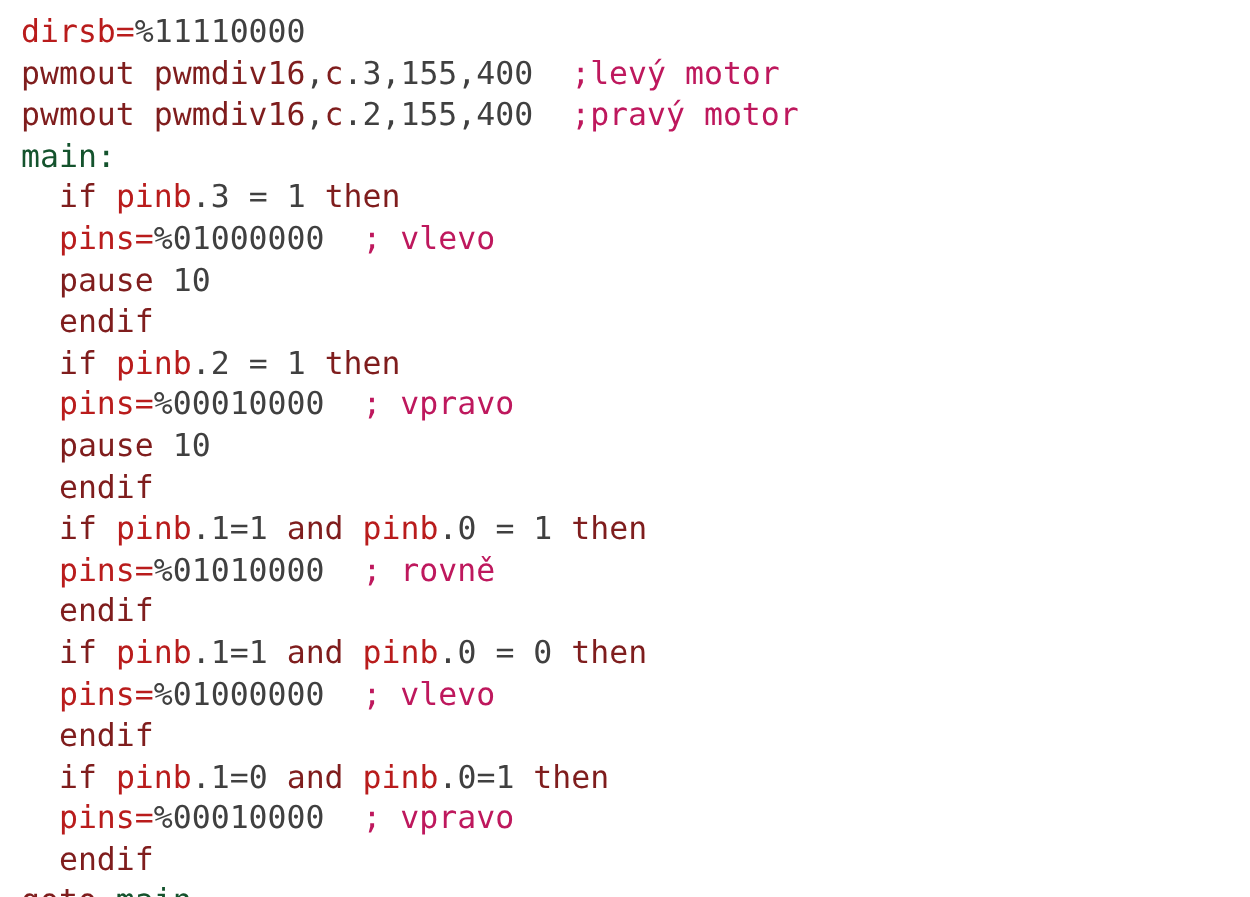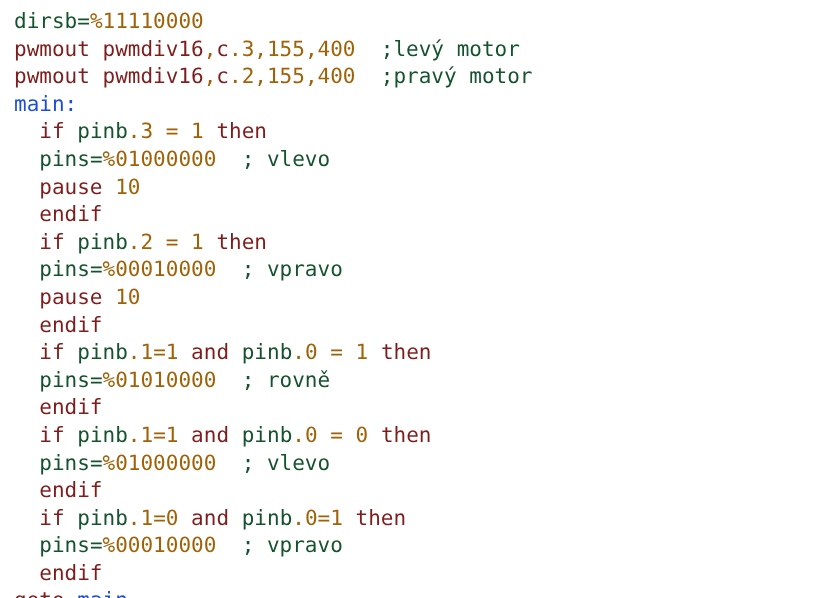--- a/index.html
+++ b/index.html
@@ -23,22 +23,22 @@
     white-space: pre;
     -webkit-font-smoothing: none;
     font-smooth: never;
     text-rendering: geometricPrecision;
   }
   .code-line {
     white-space: pre;
     height: 27.6px;
   }
   .tok { white-space: pre; }
-  .t-plain   { color: #1d4ed8; }
+  .t-plain   { color: #14532d; }
   .t-keyword { color: #7f1d1d; }
-  .t-ident   { color: #14532d; }
-  .t-number  { color: #a16207; }
-  .t-comment { color: #14532d; }
+  .t-ident   { color: #b91c1c; }
+  .t-number  { color: #404040; }
+  .t-comment { color: #be185d; }
 </style>
 </head>
 <body>
 
 <div id="code-listing"><div class="code-line"><span class="tok t-ident">dirsb</span><span class="tok t-ident">=</span><span class="tok t-number">%11110000</span></div><div class="code-line"><span class="tok t-keyword">pwmout</span><span class="tok t-plain"> </span><span class="tok t-keyword">pwmdiv16</span><span class="tok t-number">,</span><span class="tok t-keyword">c</span><span class="tok t-number">.</span><span class="tok t-number">3</span><span class="tok t-number">,</span><span class="tok t-number">155</span><span class="tok t-number">,</span><span class="tok t-number">400</span><span class="tok t-plain">  </span><span class="tok t-comment">;levý motor</span></div><div class="code-line"><span class="tok t-keyword">pwmout</span><span class="tok t-plain"> </span><span class="tok t-keyword">pwmdiv16</span><span class="tok t-number">,</span><span class="tok t-keyword">c</span><span class="tok t-number">.</span><span class="tok t-number">2</span><span class="tok t-number">,</span><span class="tok t-number">155</span><span class="tok t-number">,</span><span class="tok t-number">400</span><span class="tok t-plain">  </span><span class="tok t-comment">;pravý motor</span></div><div class="code-line"><span class="tok t-plain">main:</span></div><div class="code-line"><span class="tok t-plain">  </span><span class="tok t-keyword">if</span><span class="tok t-plain"> </span><span class="tok t-ident">pinb</span><span class="tok t-number">.</span><span class="tok t-number">3</span><span class="tok t-plain"> </span><span class="tok t-number">=</span><span class="tok t-plain"> </span><span class="tok t-number">1</span><span class="tok t-plain"> </span><span class="tok t-keyword">then</span></div><div class="code-line"><span class="tok t-plain">  </span><span class="tok t-ident">pins</span><span class="tok t-ident">=</span><span class="tok t-number">%01000000</span><span class="tok t-plain">  </span><span class="tok t-comment">; vlevo</span></div><div class="code-line"><span class="tok t-plain">  </span><span class="tok t-keyword">pause</span><span class="tok t-plain"> </span><span class="tok t-number">10</span></div><div class="code-line"><span class="tok t-plain">  </span><span class="tok t-keyword">endif</span></div><div class="code-line"><span class="tok t-plain">  </span><span class="tok t-keyword">if</span><span class="tok t-plain"> </span><span class="tok t-ident">pinb</span><span class="tok t-number">.</span><span class="tok t-number">2</span><span class="tok t-plain"> </span><span class="tok t-number">=</span><span class="tok t-plain"> </span><span class="tok t-number">1</span><span class="tok t-plain"> </span><span class="tok t-keyword">then</span></div><div class="code-line"><span class="tok t-plain">  </span><span class="tok t-ident">pins</span><span class="tok t-ident">=</span><span class="tok t-number">%00010000</span><span class="tok t-plain">  </span><span class="tok t-comment">; vpravo</span></div><div class="code-line"><span class="tok t-plain">  </span><span class="tok t-keyword">pause</span><span class="tok t-plain"> </span><span class="tok t-number">10</span></div><div class="code-line"><span class="tok t-plain">  </span><span class="tok t-keyword">endif</span></div><div class="code-line"><span class="tok t-plain">  </span><span class="tok t-keyword">if</span><span class="tok t-plain"> </span><span class="tok t-ident">pinb</span><span class="tok t-number">.</span><span class="tok t-number">1</span><span class="tok t-number">=</span><span class="tok t-number">1</span><span class="tok t-plain"> </span><span class="tok t-keyword">and</span><span class="tok t-plain"> </span><span class="tok t-ident">pinb</span><span class="tok t-number">.</span><span class="tok t-number">0</span><span class="tok t-plain"> </span><span class="tok t-number">=</span><span class="tok t-plain"> </span><span class="tok t-number">1</span><span class="tok t-plain"> </span><span class="tok t-keyword">then</span></div><div class="code-line"><span class="tok t-plain">  </span><span class="tok t-ident">pins</span><span class="tok t-ident">=</span><span class="tok t-number">%01010000</span><span class="tok t-plain">  </span><span class="tok t-comment">; rovně</span></div><div class="code-line"><span class="tok t-plain">  </span><span class="tok t-keyword">endif</span></div><div class="code-line"><span class="tok t-plain">  </span><span class="tok t-keyword">if</span><span class="tok t-plain"> </span><span class="tok t-ident">pinb</span><span class="tok t-number">.</span><span class="tok t-number">1</span><span class="tok t-number">=</span><span class="tok t-number">1</span><span class="tok t-plain"> </span><span class="tok t-keyword">and</span><span class="tok t-plain"> </span><span class="tok t-ident">pinb</span><span class="tok t-number">.</span><span class="tok t-number">0</span><span class="tok t-plain"> </span><span class="tok t-number">=</span><span class="tok t-plain"> </span><span class="tok t-number">0</span><span class="tok t-plain"> </span><span class="tok t-keyword">then</span></div><div class="code-line"><span class="tok t-plain">  </span><span class="tok t-ident">pins</span><span class="tok t-ident">=</span><span class="tok t-number">%01000000</span><span class="tok t-plain">  </span><span class="tok t-comment">; vlevo</span></div><div class="code-line"><span class="tok t-plain">  </span><span class="tok t-keyword">endif</span></div><div class="code-line"><span class="tok t-plain">  </span><span class="tok t-keyword">if</span><span class="tok t-plain"> </span><span class="tok t-ident">pinb</span><span class="tok t-number">.</span><span class="tok t-number">1</span><span class="tok t-number">=</span><span class="tok t-number">0</span><span class="tok t-plain"> </span><span class="tok t-keyword">and</span><span class="tok t-plain"> </span><span class="tok t-ident">pinb</span><span class="tok t-number">.</span><span class="tok t-number">0</span><span class="tok t-number">=</span><span class="tok t-number">1</span><span class="tok t-plain"> </span><span class="tok t-keyword">then</span></div><div class="code-line"><span class="tok t-plain">  </span><span class="tok t-ident">pins</span><span class="tok t-ident">=</span><span class="tok t-number">%00010000</span><span class="tok t-plain">  </span><span class="tok t-comment">; vpravo</span></div><div class="code-line"><span class="tok t-plain">  </span><span class="tok t-keyword">endif</span></div><div class="code-line"><span class="tok t-keyword">goto</span><span class="tok t-plain"> </span><span class="tok t-plain">main</span></div></div>
 
 </body></html>

